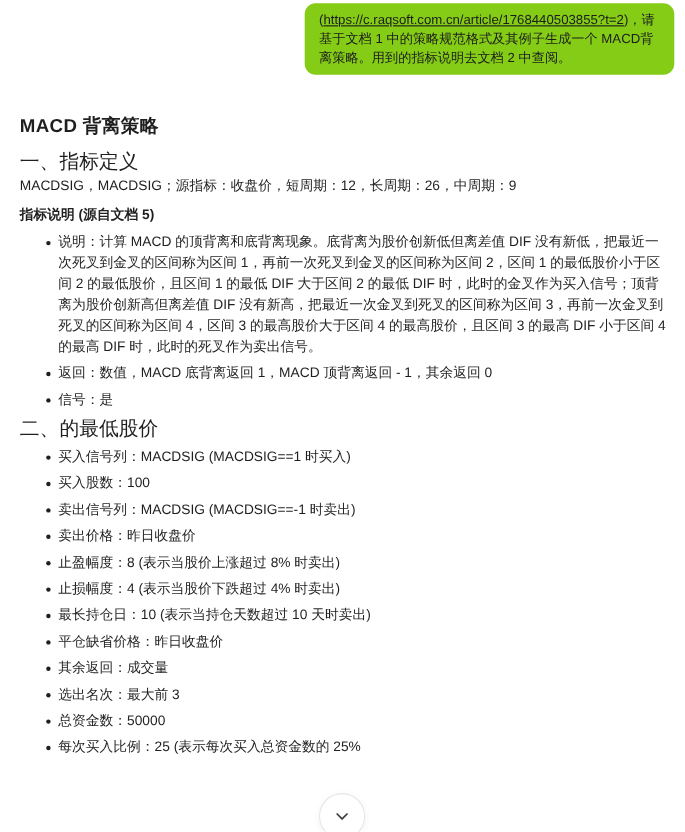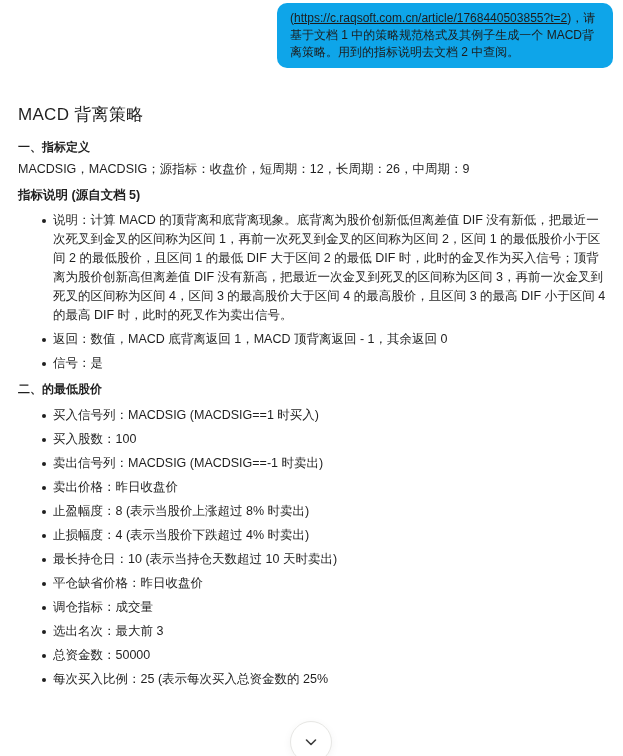--- a/index.html
+++ b/index.html
@@ -10,21 +10,21 @@
     background:#ffffff;
     color:#1f1f1f;
     font-family:"Liberation Sans","DejaVu Sans",sans-serif;
   }
   
   .bubble {
     position:absolute;
     top:3px; right:10px;
     width:336px;
     padding:7px 13px;
-    background:#0ea5e9;
+    background:#84cc16;
     border-radius:10px;
     font-size:12px;
     line-height:17px;
     color:#1c1c1c;
     overflow-wrap:anywhere;
     word-break:break-all;
   }
   .bubble a {
     color:#1c1c1c;
     text-decoration:underline;
@@ -34,28 +34,28 @@
   .main {
     position:absolute;
     top:0; left:18px; right:12px;
     font-size:12.5px;
     line-height:19px;
   }
   .main h1 {
     margin-top:106px;
     font-size:17px;
     line-height:18px;
-    font-weight:400;
+    font-weight:700;
     letter-spacing:0.3px;
   }
   .main h2 {
     margin-top:16px;
-    font-size:12px;
+    font-size:18px;
     line-height:15px;
-    font-weight:700;
+    font-weight:400;
   }
   .main ul + h2 { margin-top:9px; }
   .def {
     margin-top:6px;
     line-height:16px;
   }
   .main h3 {
     margin-top:11px;
     font-size:12.5px;
     line-height:14px;
@@ -113,21 +113,21 @@
   <h2>二、的最低股价</h2>
   <ul>
     <li>买入信号列：MACDSIG (MACDSIG==1 时买入)</li>
     <li>买入股数：100</li>
     <li>卖出信号列：MACDSIG (MACDSIG==-1 时卖出)</li>
     <li>卖出价格：昨日收盘价</li>
     <li>止盈幅度：8 (表示当股价上涨超过 8% 时卖出)</li>
     <li>止损幅度：4 (表示当股价下跌超过 4% 时卖出)</li>
     <li>最长持仓日：10 (表示当持仓天数超过 10 天时卖出)</li>
     <li>平仓缺省价格：昨日收盘价</li>
-    <li>调仓指标：成交量</li>
+    <li>其余返回：成交量</li>
     <li>选出名次：最大前 3</li>
     <li>总资金数：50000</li>
     <li>每次买入比例：25 (表示每次买入总资金数的 25%</li>
   </ul>
 </div>
 
 <button class="scroll-btn">
   <span>
     <svg width="16" height="16" viewBox="0 0 16 16" fill="none">
       <path d="M3.5 6 L8 10.5 L12.5 6" stroke="#3d3d3d" stroke-width="1.6" stroke-linecap="round" stroke-linejoin="round"></path>

